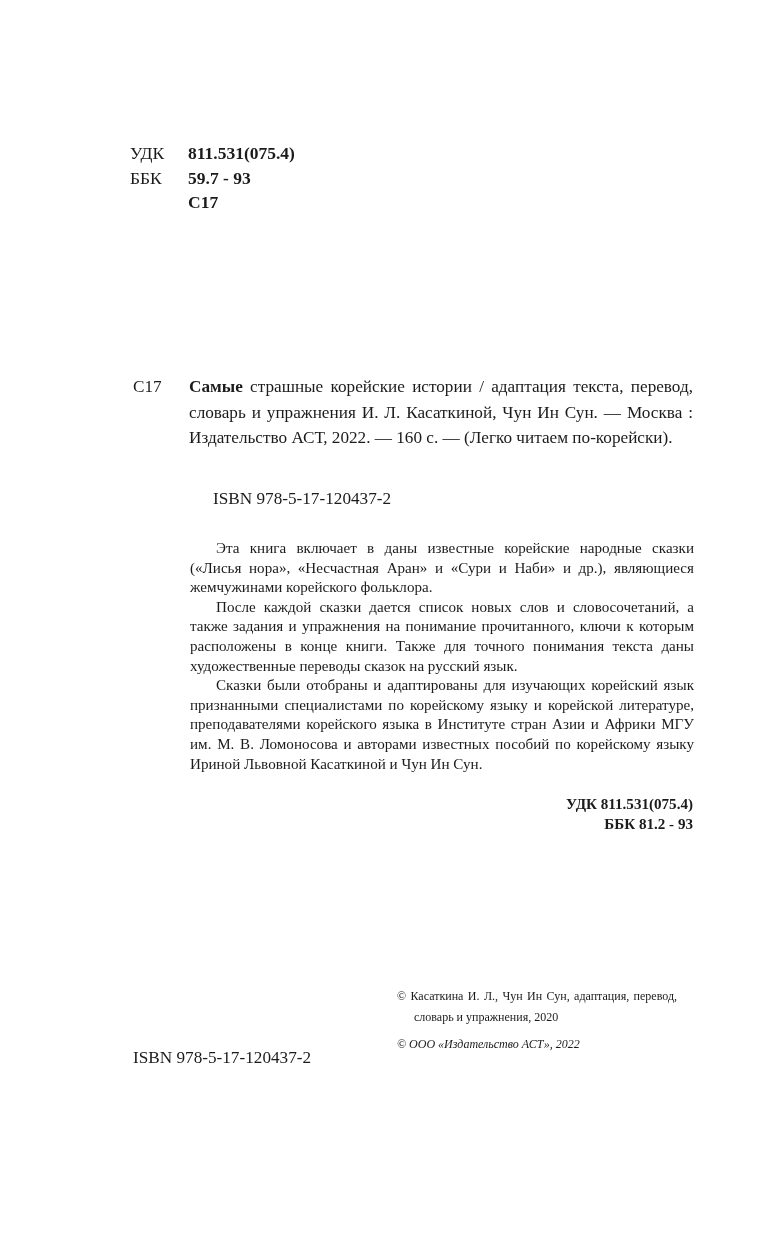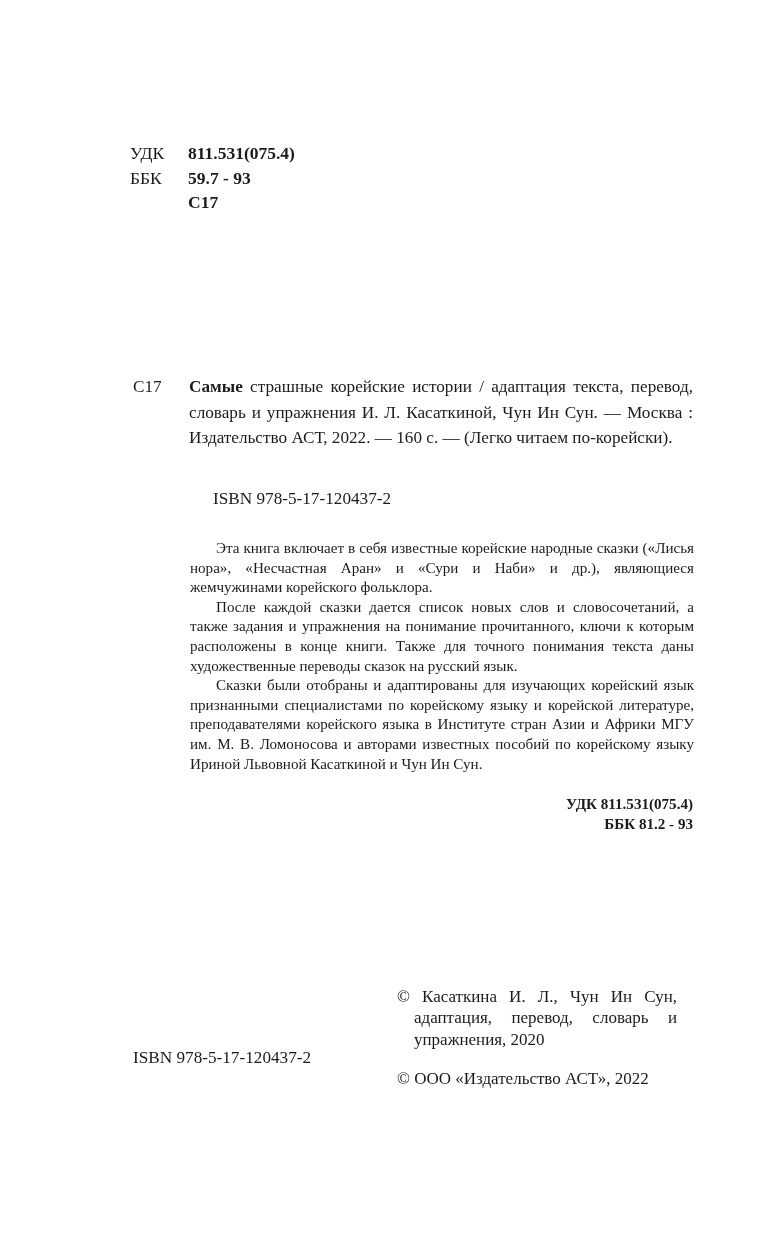--- a/index.html
+++ b/index.html
@@ -114,32 +114,33 @@
   .codes-bold span {
     display: block;
   }
 
   
   .copyright {
     position: absolute;
     left: 397px;
     top: 986px;
     width: 280px;
-    font-size: 17px;
+    font-size: 12px;
     line-height: 21.4px;
     text-align: justify;
     text-justify: inter-word;
   }
   .copyright .cline {
     display: block;
     padding-left: 17px;
     text-indent: -17px;
   }
   .copyright .cline + .cline {
-    margin-top: 18px;
+    margin-top: 5px;
+    font-style: italic;
   }
 
   
   .isbn-foot {
     position: absolute;
     left: 133px;
     top: 1047px;
     font-size: 17.2px;
     line-height: 21.4px;
     white-space: nowrap;
@@ -163,21 +164,21 @@
   </div>
 
   <div class="record">
     <span class="sigla">С17</span>
     <div class="body"><b>Самые</b><span> страшные корейские истории / адаптация текста, перевод, словарь и упражнения И. Л. Касаткиной, Чун Ин Сун. — Москва : Издательство АСТ, 2022. — 160 с. — (Легко читаем по-корейски).</span></div>
   </div>
 
   <div class="isbn-main">ISBN 978-5-17-120437-2</div>
 
   <div class="annotation">
-    <p>Эта книга включает в себя известные корейские народные сказки («Лисья нора», «Несчастная Аран» и «Сури и Наби» и др.), являющиеся жемчужинами корейского фольклора.</p>
+    <p>Эта книга включает в даны известные корейские народные сказки («Лисья нора», «Несчастная Аран» и «Сури и Наби» и др.), являющиеся жемчужинами корейского фольклора.</p>
     <p>После каждой сказки дается список новых слов и словосочетаний, а также задания и упражнения на понимание прочитанного, ключи к которым расположены в конце книги. Также для точного понимания текста даны художественные переводы сказок на русский язык.</p>
     <p>Сказки были отобраны и адаптированы для изучающих корейский язык признанными специалистами по корейскому языку и корейской литературе, преподавателями корейского языка в Институте стран Азии и Африки МГУ им. М. В. Ломоносова и авторами известных пособий по корейскому языку Ириной Львовной Касаткиной и Чун Ин Сун.</p>
   </div>
 
   <div class="codes-bold">
     <span>УДК 811.531(075.4)</span>
     <span>ББК 81.2 - 93</span>
   </div>
 
   <div class="copyright">

